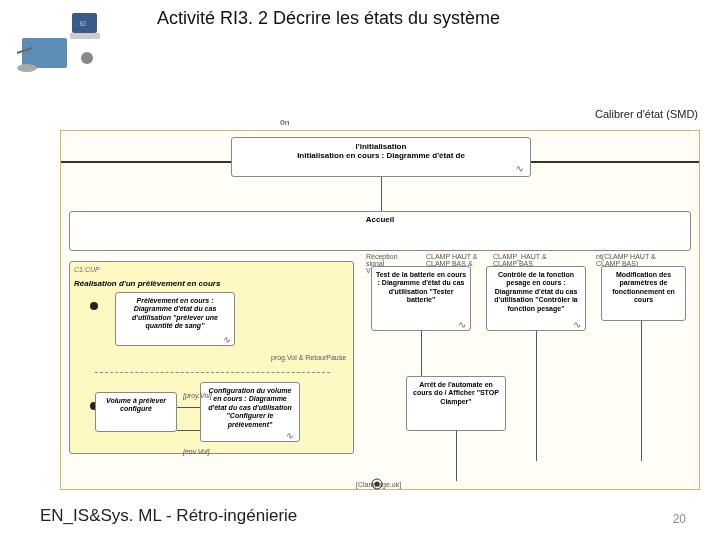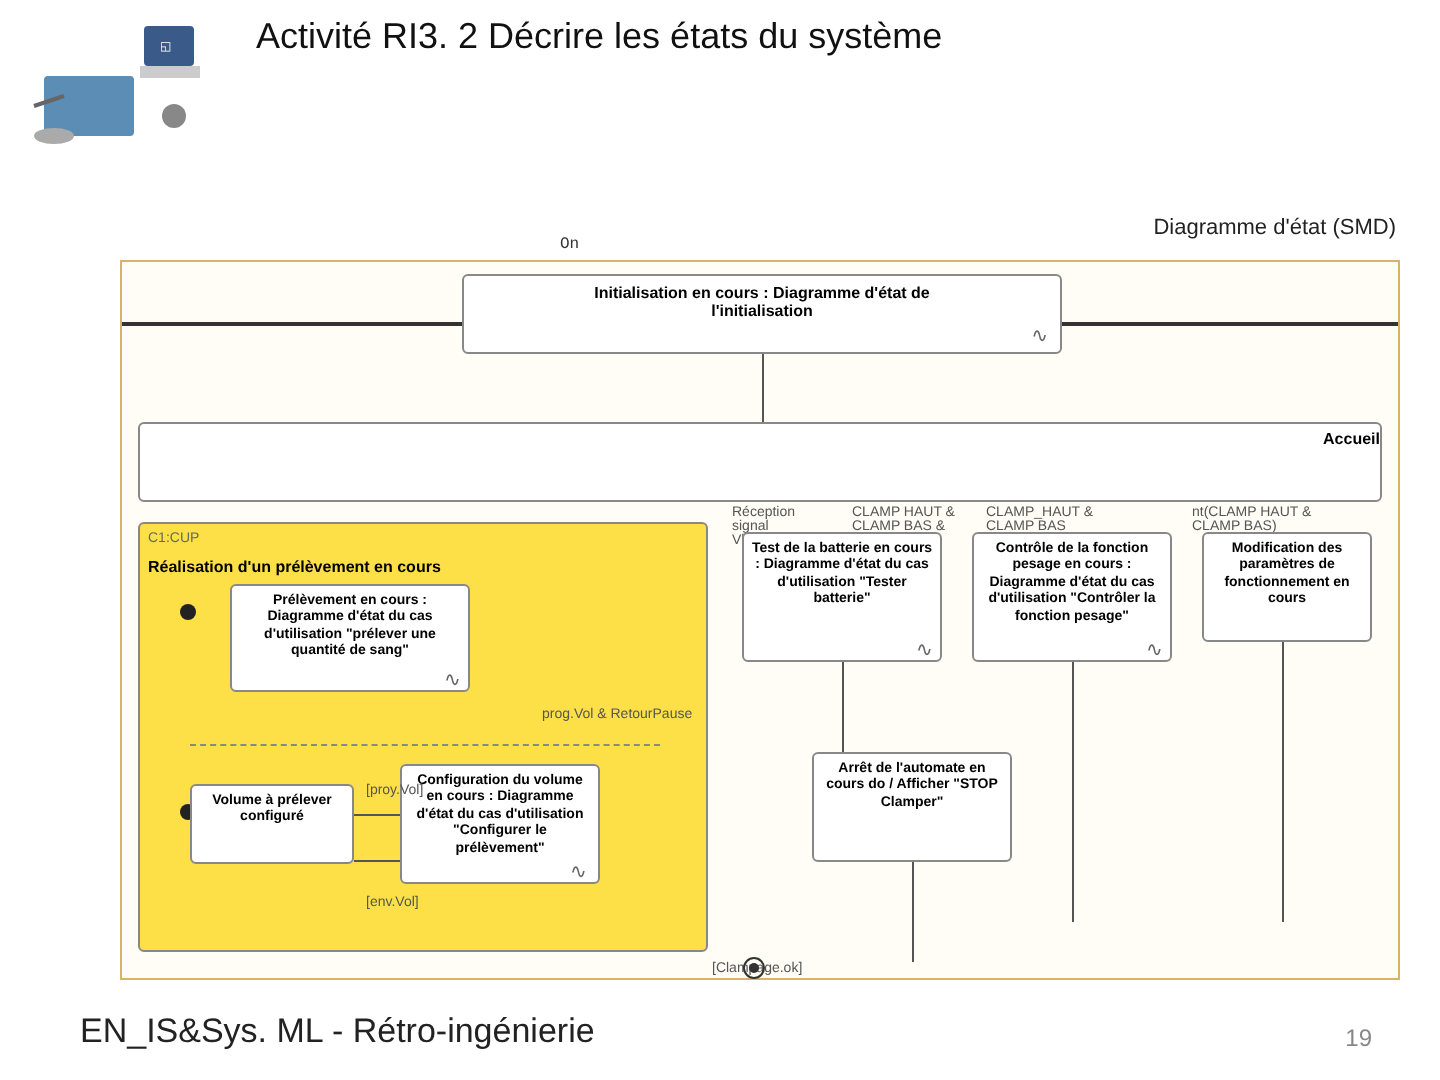--- a/index.html
+++ b/index.html
@@ -1,30 +1,30 @@
 <!DOCTYPE html>
 <html><head>
 <meta charset="utf-8">
 <style>
   * { box-sizing: border-box; margin: 0; padding: 0; }
   body { width: 720px; height: 540px; font-family: Arial, sans-serif; background: #fff; position: relative; }
   .header { display: flex; align-items: flex-start; padding: 8px 12px 4px; }
   .logo { width: 100px; height: 70px; position: relative; flex-shrink: 0; }
   .titles { margin-left: 16px; }
-  .subtitle { font-size: 18px; color: #111; margin-bottom: 2px; }
+  .subtitle { font-size: 18px; color: #111; margin-bottom: 2px; margin-left: 29px; }
   .title { font-size: 28px; color: #111; }
   .right-label { position: absolute; right: 22px; top: 108px; font-size: 11px; color: #222; }
   .diagram-area { position: absolute; left: 60px; top: 130px; width: 640px; height: 360px; border: 1px solid #d9b36b; background: #fffdf6; }
   .top-line { position: absolute; left: 0; right: 0; top: 30px; height: 2px; background: #333; }
   .trans-label { position: absolute; font-size: 7px; color: #555; }
   .top-box { position: absolute; left: 170px; top: 6px; width: 300px; height: 40px; background: #fff; border: 1px solid #888; border-radius: 3px; font-size: 8px; text-align: center; padding: 4px; }
   .top-box .bold { font-weight: bold; }
   .accueil-box { position: absolute; left: 8px; top: 80px; right: 8px; height: 40px; background: #fff; border: 1px solid #888; border-radius: 3px; }
-  .accueil-box .label { font-weight: bold; font-size: 8px; text-align: right; margin-top: 3px; }
-  .big-box { position: absolute; left: 8px; top: 130px; width: 285px; height: 215px; background: #fde047; border: 1px solid #888; border-radius: 3px; padding: 4px; }
+  .accueil-box .label { font-weight: bold; font-size: 8px; text-align: center; margin-top: 3px; }
+  .big-box { position: absolute; left: 8px; top: 130px; width: 285px; height: 193px; background: #fef9c3; border: 1px solid #888; border-radius: 3px; padding: 4px; font-style: italic; }
   .big-box .hdr { font-size: 7px; color: #666; }
   .big-box .ttl { font-size: 8px; font-weight: bold; margin-top: 6px; }
   .small-box { position: absolute; background: #fff; border: 1px solid #888; border-radius: 3px; font-size: 7px; text-align: center; padding: 4px 3px; font-weight: bold; line-height: 1.2; }
   .sm1 { left: 45px; top: 30px; width: 120px; height: 54px; }
   .sm2 { left: 25px; top: 130px; width: 82px; height: 40px; }
   .sm3 { left: 130px; top: 120px; width: 100px; height: 60px; }
   .tst { left: 310px; top: 135px; width: 100px; height: 65px; }
   .ctl { left: 425px; top: 135px; width: 100px; height: 65px; }
   .mod { left: 540px; top: 135px; width: 85px; height: 55px; }
   .stp { left: 345px; top: 245px; width: 100px; height: 55px; }
@@ -50,30 +50,30 @@
       <ellipse cx="15" cy="60" rx="10" ry="4" fill="#aaa"></ellipse>
       <path d="M5 45 L20 40" stroke="#666" stroke-width="2"></path>
       <text x="68" y="17" font-size="6" fill="#fff">◱</text>
     </svg>
   </div>
   <div class="titles">
     <div class="subtitle">Activité RI3. 2 Décrire les états du système</div>
   </div>
 </div>
 
-<div class="right-label">Diagramme d'état (SMD)</div>
+<div class="right-label">Calibrer d'état (SMD)</div>
 <div class="on-label">On</div>
 <div class="fonc-label">En fonctionnement</div>
 
 <div class="diagram-area">
   <div class="top-line"></div>
 
   <div class="top-box">
+    <div class="bold">l'initialisation</div>
     <div class="bold">Initialisation en cours : Diagramme d'état de</div>
-    <div class="bold">l'initialisation</div>
     <div class="tilde" style="right:6px; bottom:2px;">∿</div>
   </div>
 
   <div class="vline" style="left:320px; top:46px; height:34px;"></div>
 
   <div class="accueil-box">
     <div class="label">Accueil</div>
   </div>
 
   <div class="trans-label" style="left:305px; top:122px; width:50px;">Réception signal Vbat&lt;10,7V</div>
@@ -113,13 +113,13 @@
   <div class="vline" style="left:395px; top:300px; height:50px;"></div>
 
   <div class="trans-label" style="left:295px; top:350px;">[Clampage.ok]</div>
   <svg style="position:absolute; left:310px; top:347px;" width="14" height="12">
       <circle cx="6" cy="6" r="5" fill="none" stroke="#333"></circle>
       <circle cx="6" cy="6" r="2.5" fill="#333"></circle>
     </svg>
 </div>
 
 <div class="footer-left">EN_IS&amp;Sys. ML - Rétro-ingénierie</div>
-<div class="footer-right">19</div>
+<div class="footer-right">20</div>
 
 </body></html>

